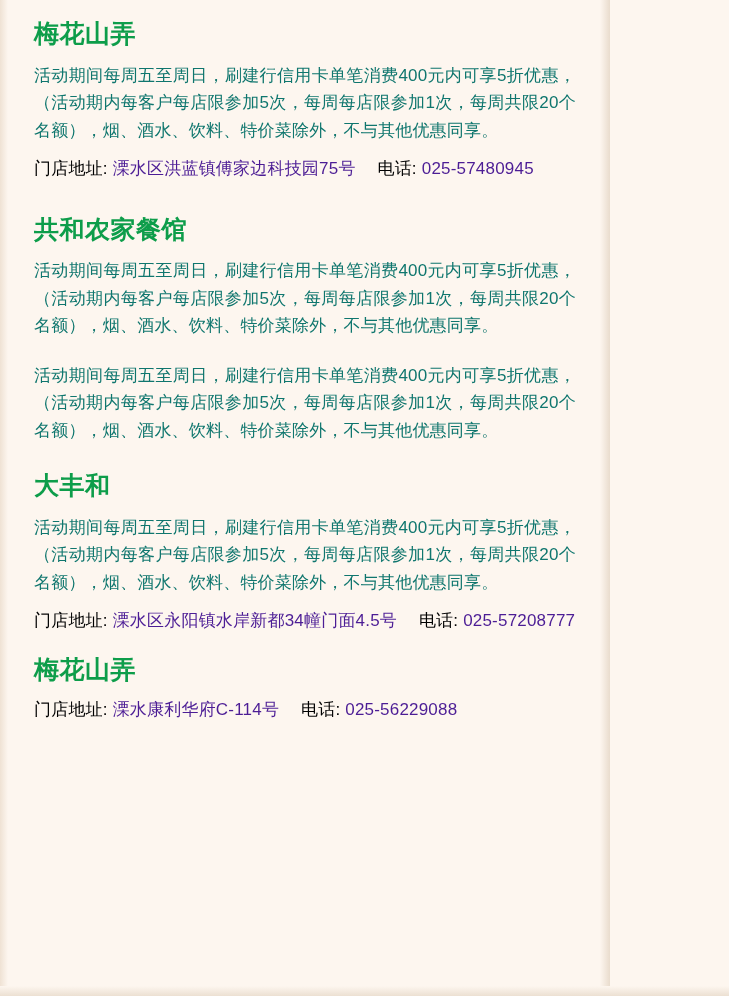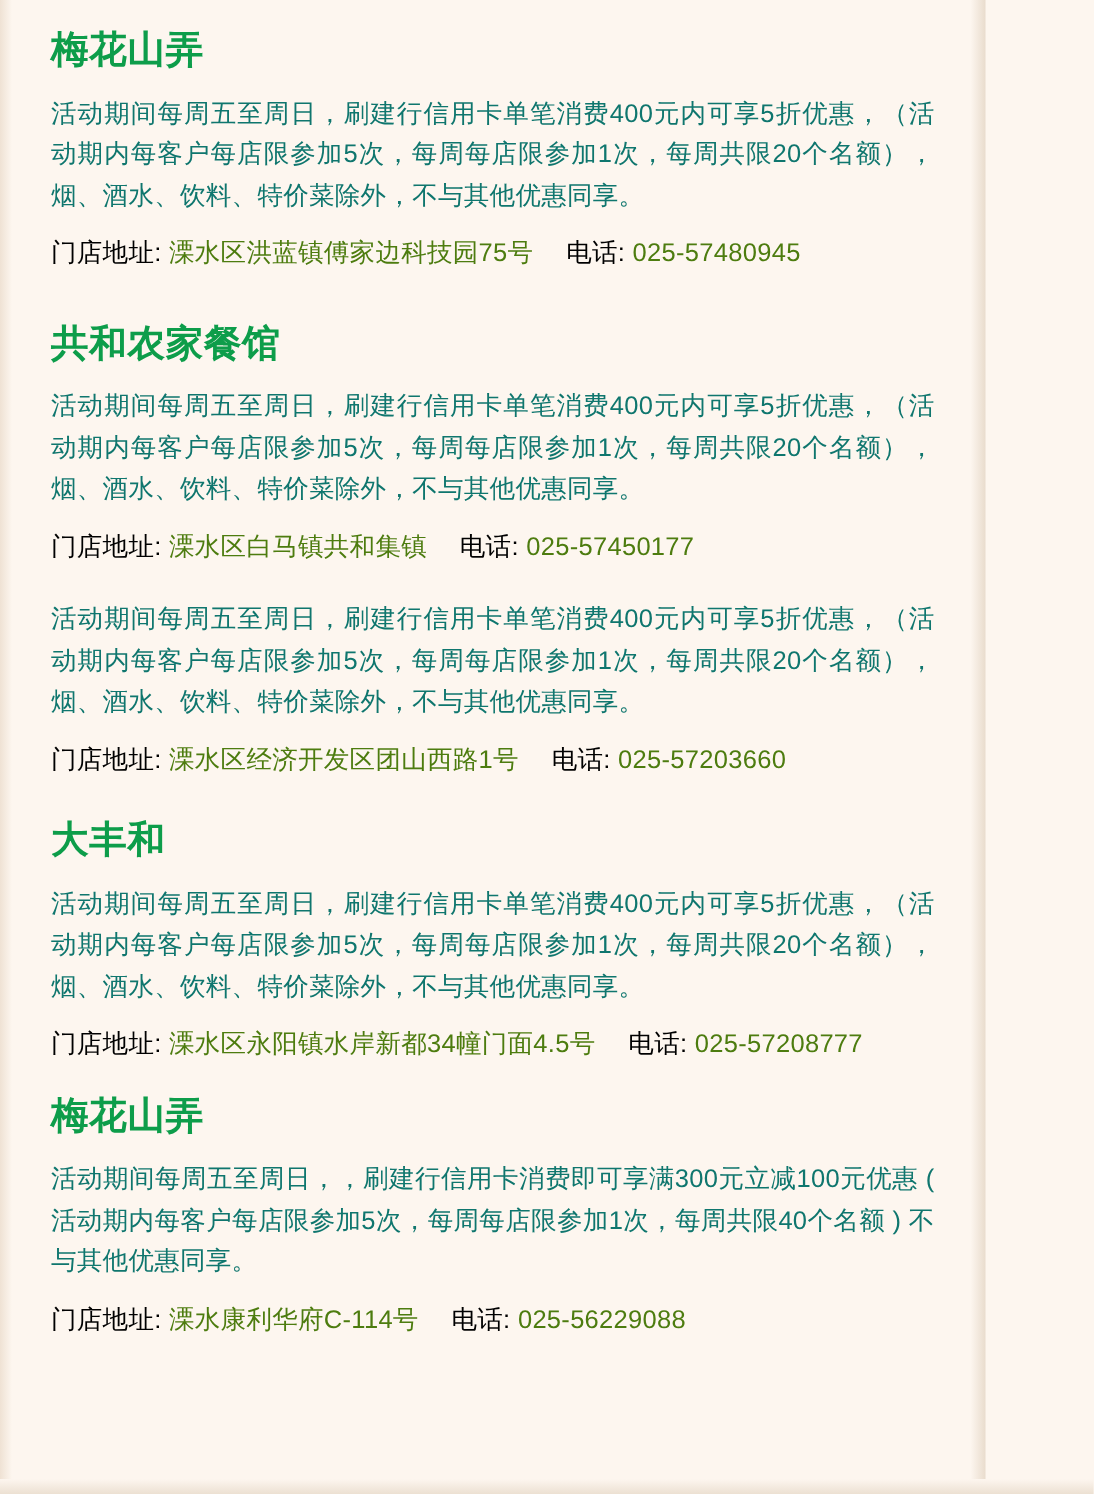--- a/index.html
+++ b/index.html
@@ -9,21 +9,21 @@
   body {
     width: 729px;
     height: 996px;
     background: #fdf6ef;
     font-family: "Liberation Sans", "DejaVu Sans", sans-serif;
     color: #231f20;
     overflow: hidden;
   }
   .page {
     position: relative;
-    width: 657px;
+    width: 610px;
     height: 996px;
     box-sizing: border-box;
     padding: 14px 34px 0 34px;
     background: #fdf6ef;
   }
   .edge-left {
     position: absolute;
     left: 0;
     top: 0;
     width: 8px;
@@ -68,21 +68,21 @@
   .merchant-info {
     font-size: 17px;
     line-height: 1.5;
     margin: 0;
     letter-spacing: 0.2px;
   }
   .label {
     color: #000000;
   }
   .value {
-    color: #4d7c0f;
+    color: #4c1d95;
   }
   .gap {
     display: inline-block;
     width: 12px;
   }
   .m1 { margin-top: 6px; }
   .m2 { margin-top: 34px; }
   .m3 { margin-top: 22px; }
   .m4 { margin-top: 28px; }
   .m5 { margin-top: 22px; }
@@ -103,55 +103,40 @@
       <span class="value">溧水区洪蓝镇傅家边科技园75号</span>
       <span class="gap"></span>
       <span class="label">电话:</span>
       <span class="value">025-57480945</span>
     </p>
   </div>
 
   <div class="merchant m2">
     <h2 class="merchant-name">共和农家餐馆</h2>
     <p class="merchant-desc">活动期间每周五至周日，刷建行信用卡单笔消费400元内可享5折优惠，（活动期内每客户每店限参加5次，每周每店限参加1次，每周共限20个名额），烟、酒水、饮料、特价菜除外，不与其他优惠同享。</p>
-    <p class="merchant-info">
-      <span class="label">门店地址:</span>
-      <span class="value">溧水区白马镇共和集镇</span>
-      <span class="gap"></span>
-      <span class="label">电话:</span>
-      <span class="value">025-57450177</span>
-    </p>
   </div>
 
   <div class="merchant m3">
     <p class="merchant-desc">活动期间每周五至周日，刷建行信用卡单笔消费400元内可享5折优惠，（活动期内每客户每店限参加5次，每周每店限参加1次，每周共限20个名额），烟、酒水、饮料、特价菜除外，不与其他优惠同享。</p>
-    <p class="merchant-info">
-      <span class="label">门店地址:</span>
-      <span class="value">溧水区经济开发区团山西路1号</span>
-      <span class="gap"></span>
-      <span class="label">电话:</span>
-      <span class="value">025-57203660</span>
-    </p>
   </div>
 
   <div class="merchant m4">
     <h2 class="merchant-name">大丰和</h2>
     <p class="merchant-desc">活动期间每周五至周日，刷建行信用卡单笔消费400元内可享5折优惠，（活动期内每客户每店限参加5次，每周每店限参加1次，每周共限20个名额），烟、酒水、饮料、特价菜除外，不与其他优惠同享。</p>
     <p class="merchant-info">
       <span class="label">门店地址:</span>
       <span class="value">溧水区永阳镇水岸新都34幢门面4.5号</span>
       <span class="gap"></span>
       <span class="label">电话:</span>
       <span class="value">025-57208777</span>
     </p>
   </div>
 
   <div class="merchant m5">
     <h2 class="merchant-name">梅花山弄</h2>
-    <p class="merchant-desc">活动期间每周五至周日，，刷建行信用卡消费即可享满300元立减100元优惠 ( 活动期内每客户每店限参加5次，每周每店限参加1次，每周共限40个名额 ) 不与其他优惠同享。</p>
     <p class="merchant-info">
       <span class="label">门店地址:</span>
       <span class="value">溧水康利华府C-114号</span>
       <span class="gap"></span>
       <span class="label">电话:</span>
       <span class="value">025-56229088</span>
     </p>
   </div>
 </div>
 

